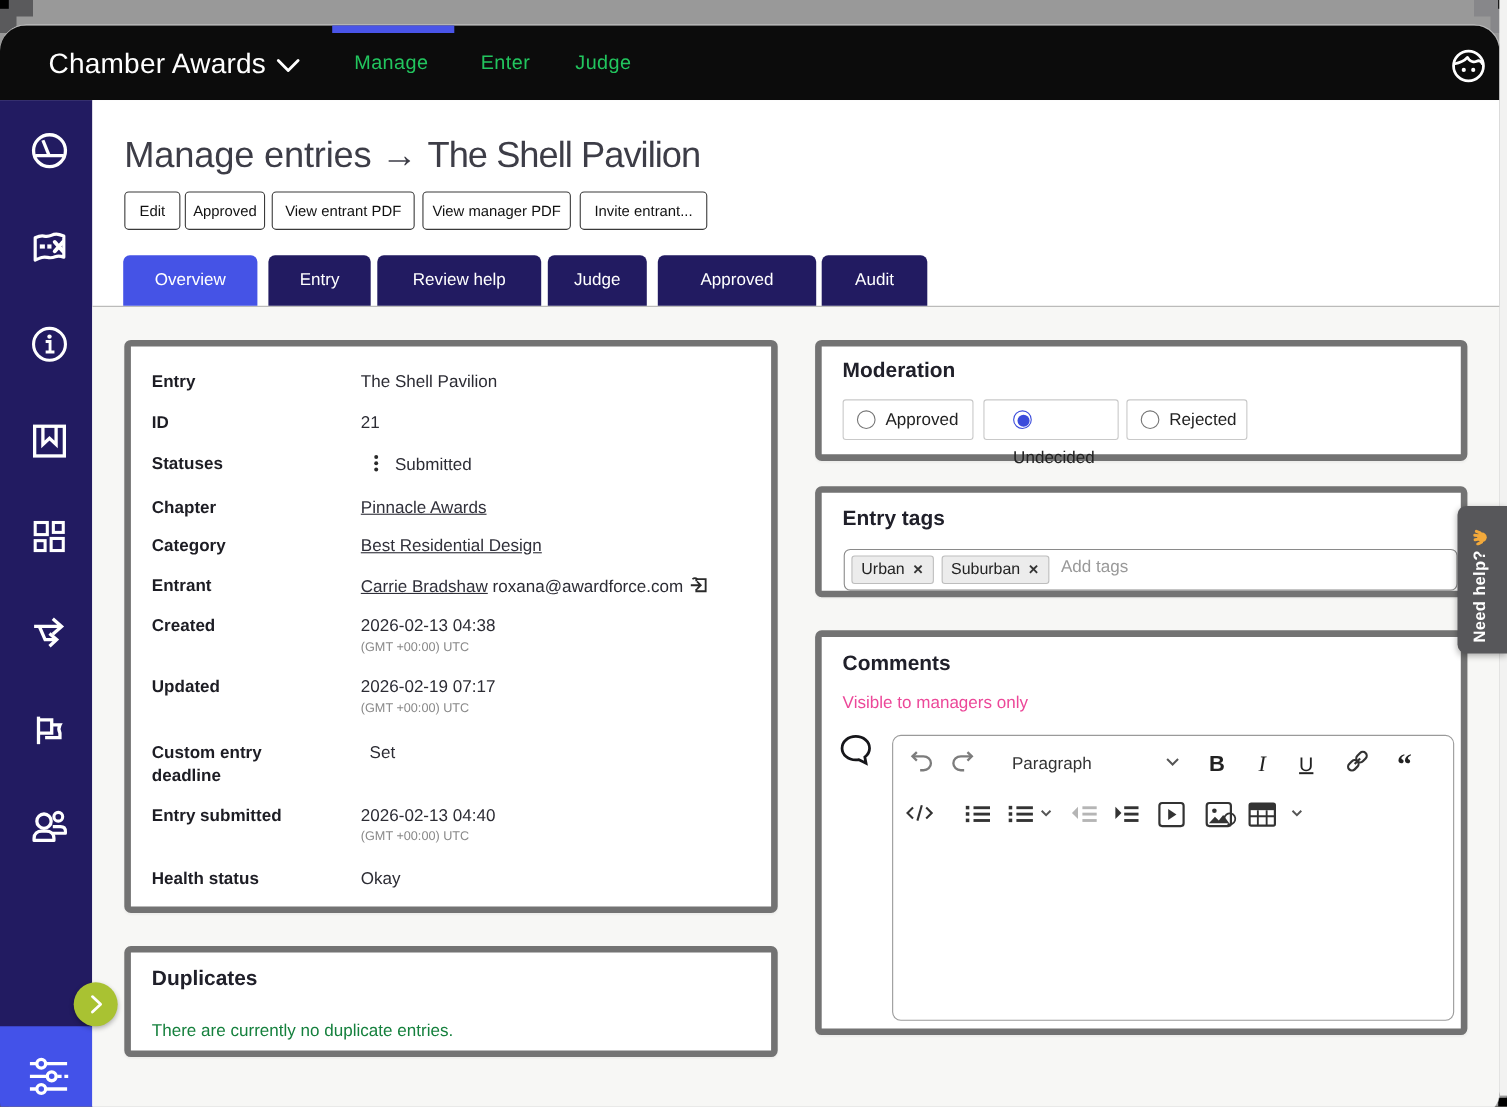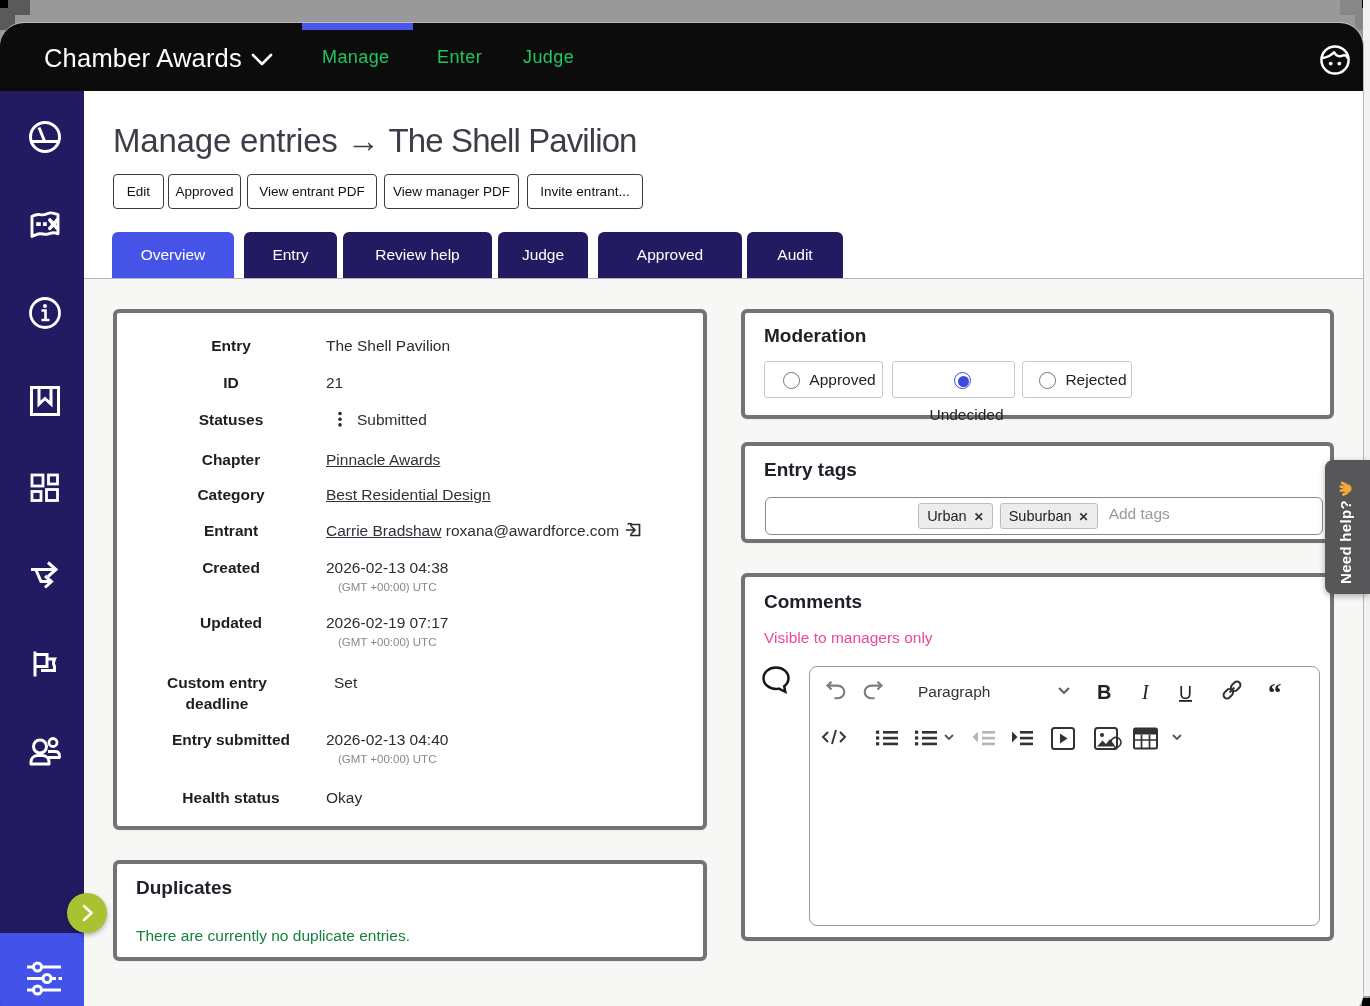--- a/index.html
+++ b/index.html
@@ -24,21 +24,21 @@
 
 .content { position:absolute; left:84px; top:68px; width:1280px; height:926px; background:#fff; }
 .graybg { position:absolute; left:0; top:187px; width:1280px; height:736px; background:#f7f7f5; border-top:1px solid #b4b4b4; }
 h1.pagetitle { position:absolute; left:29px; top:31px; font-size:33px; font-weight:400; color:#3d3d47; letter-spacing:-0.2px; }
 .btnrow { position:absolute; left:0; top:83px; width:700px; height:35px; }
 .btn { position:absolute; height:35px; line-height:33px; border:1px solid #3a3a3a; border-radius:4px; background:#fff; font-size:13.5px; color:#111; text-align:center; }
 .tabs { position:absolute; left:28px; top:141px; height:46px; width:780px;text-decoration:underline; }
 .tab { position:absolute; top:0; height:46px; line-height:46px; background:#221b61; color:#fff; font-size:15.5px; border-radius:6px 6px 0 0; text-align:center; }
 .tab.active { background:#4553e6; }
 
-.card { position:absolute; background:#fff; border:4px solid #737373; border-radius:6px; box-shadow:0 1px 2px rgba(0,0,0,0.04);text-align:center; }
+.card { position:absolute; background:#fff; border:6px solid #737373; border-radius:6px; box-shadow:0 1px 2px rgba(0,0,0,0.04); }
 .card-details { left:29px; top:218px; width:594px; height:521px; }
 .card-dup { left:29px; top:769px; width:594px; height:101px; }
 .card-mod { left:657px; top:218px; width:593px; height:110px; }
 .card-tags { left:657px; top:351px; width:593px; height:101px;text-decoration:underline; }
 .card-com { left:657px; top:482px; width:593px; height:368px; }
 .cardtitle { font-weight:bold; font-size:19px; color:#20202a; }
 
 .drow { position:absolute; left:19px; font-size:15.5px; color:#25252d; }
 .dlabel { font-weight:bold; color:#1d1d24; width:190px; display:inline-block; vertical-align:top; }
 .dval { display:inline-block; vertical-align:top; color:#2c2c34; }

